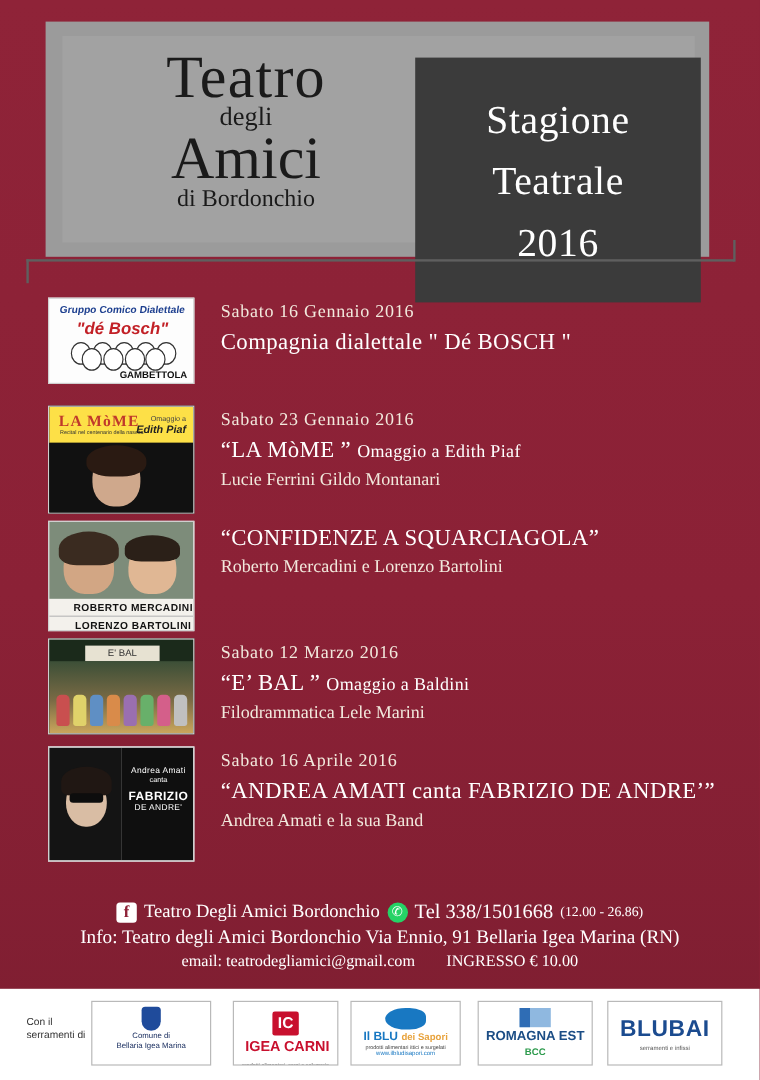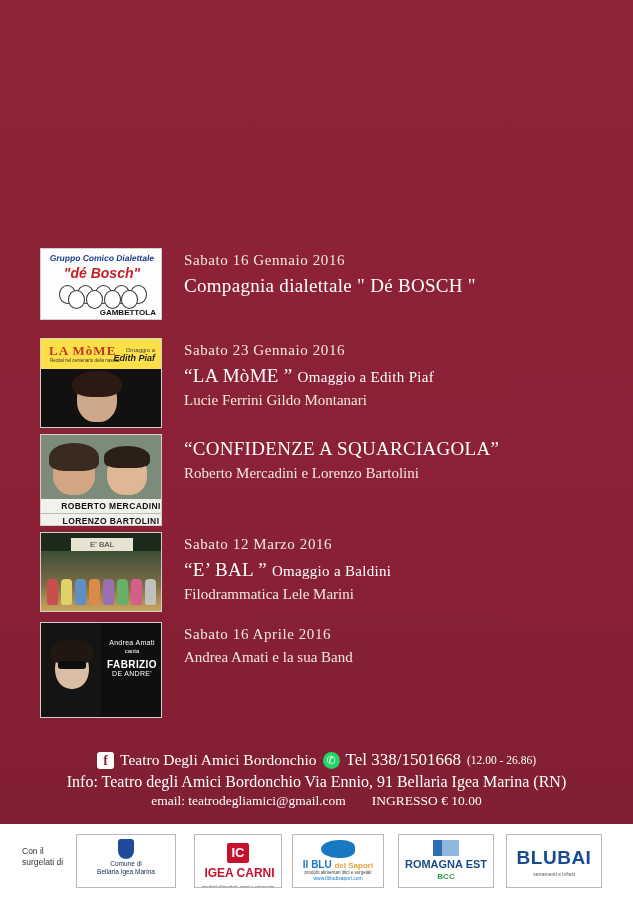--- a/index.html
+++ b/index.html
@@ -331,20 +331,38 @@
   .sp4 .nm { font-size: 11px; font-weight: bold; color: #1b4d85; }
   .sp4 .bcc { font-size: 8px; font-weight: bold; color: #2e9b4e; margin-top: 2px; }
   .sp5 .nm { font-size: 19px; font-weight: bold; color: #1b4b8f; margin-top: 12px; letter-spacing: 0.5px;}
   .sp5 .sub { font-size: 5px; color: #555; margin-top: 2px; }
 </style>
 </head>
 <body>
 
 <div class="poster">
 
+  <div class="header">
+    <div class="header-band"></div>
+    <div class="header-band-inner"></div>
+    <div class="title-block">
+      <div class="t-teatro">Teatro</div>
+      <div class="t-degli">degli</div>
+      <div class="t-amici">Amici</div>
+      <div class="t-bordonchio">di Bordonchio</div>
+    </div>
+    <div class="season-box">
+      <div class="season-line">Stagione</div>
+      <div class="season-line">Teatrale</div>
+      <div class="season-line">2016</div>
+    </div>
+    <div class="rule-h"></div>
+    <div class="rule-v"></div>
+    <div class="rule-v2"></div>
+  </div>
 
   <div class="shows">
 
     <div class="show">
       <div class="thumb th1">
         <div class="l1">Gruppo Comico Dialettale</div>
         <div class="l2">"dé Bosch"</div>
         <div class="dots">
           <div class="dot" style="left:0;top:0"></div>
           <div class="dot" style="left:18px;top:0"></div>
@@ -439,20 +457,21 @@
         </div>
         <div class="txt">
           <div class="t1">Andrea Amati</div>
           <div class="t2">canta</div>
           <div class="t3">FABRIZIO</div>
           <div class="t4">DE ANDRE'</div>
         </div>
       </div>
       <div class="show-text">
         <div class="s-date">Sabato 16  Aprile  2016</div>
+        <div class="s-title">“ANDREA AMATI canta  FABRIZIO DE ANDRE’”</div>
         <div class="s-sub">Andrea Amati  e  la sua Band</div>
       </div>
     </div>
 
   </div>
 
   <div class="contact">
     <div class="c-row1">
       <span class="fb-icon">f</span>
       <span>Teatro Degli Amici Bordonchio</span>
@@ -461,21 +480,21 @@
       <span class="c-hours">(12.00 - 26.86)</span>
     </div>
     <div class="c-row2">Info: Teatro degli Amici Bordonchio   Via Ennio, 91  Bellaria Igea Marina (RN)</div>
     <div class="c-row3">
       <span>email: teatrodegliamici@gmail.com</span>
       <span>INGRESSO  €  10.00</span>
     </div>
   </div>
 
   <div class="sponsors">
-    <div class="patro">Con il surgelati di</div>
+    <div class="patro">Con il serramenti di</div>
 
     <div class="sp sp1">
       <div class="crest"></div>
       <div class="l">Comune di</div>
       <div class="l">Bellaria Igea Marina</div>
     </div>
 
     <div class="sp sp3">
       <div class="fish"></div>
       <div class="nm">

